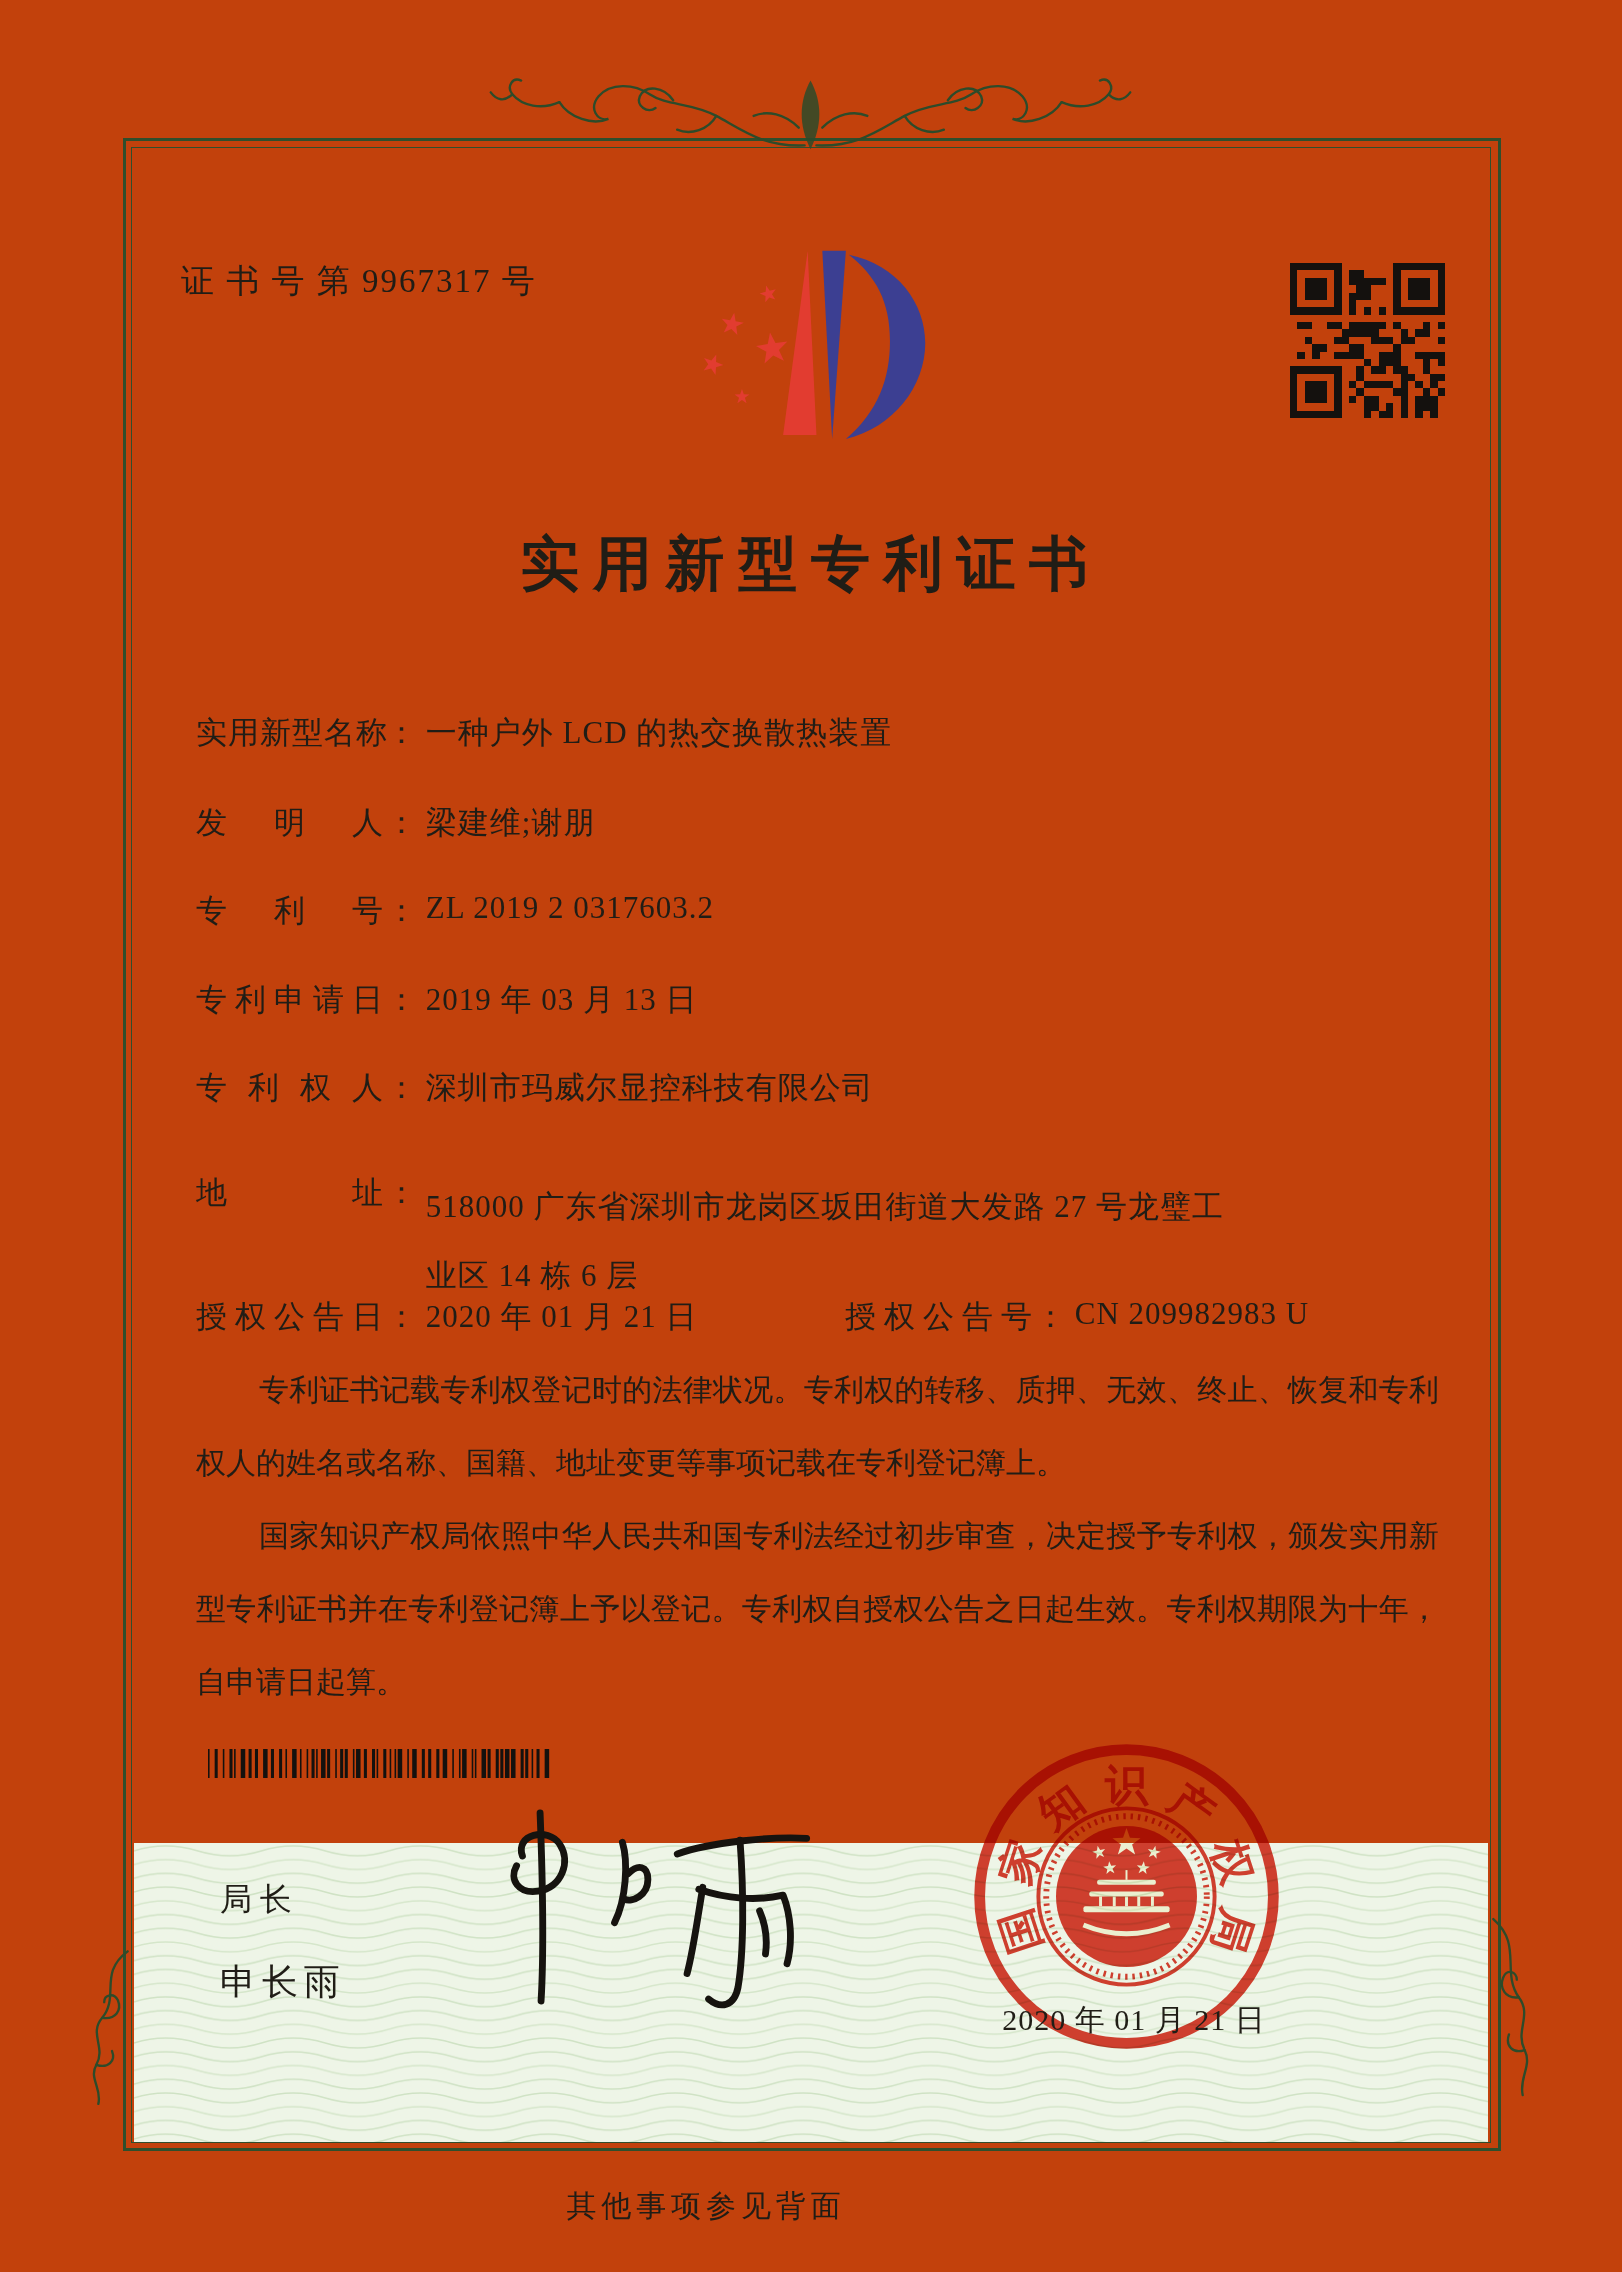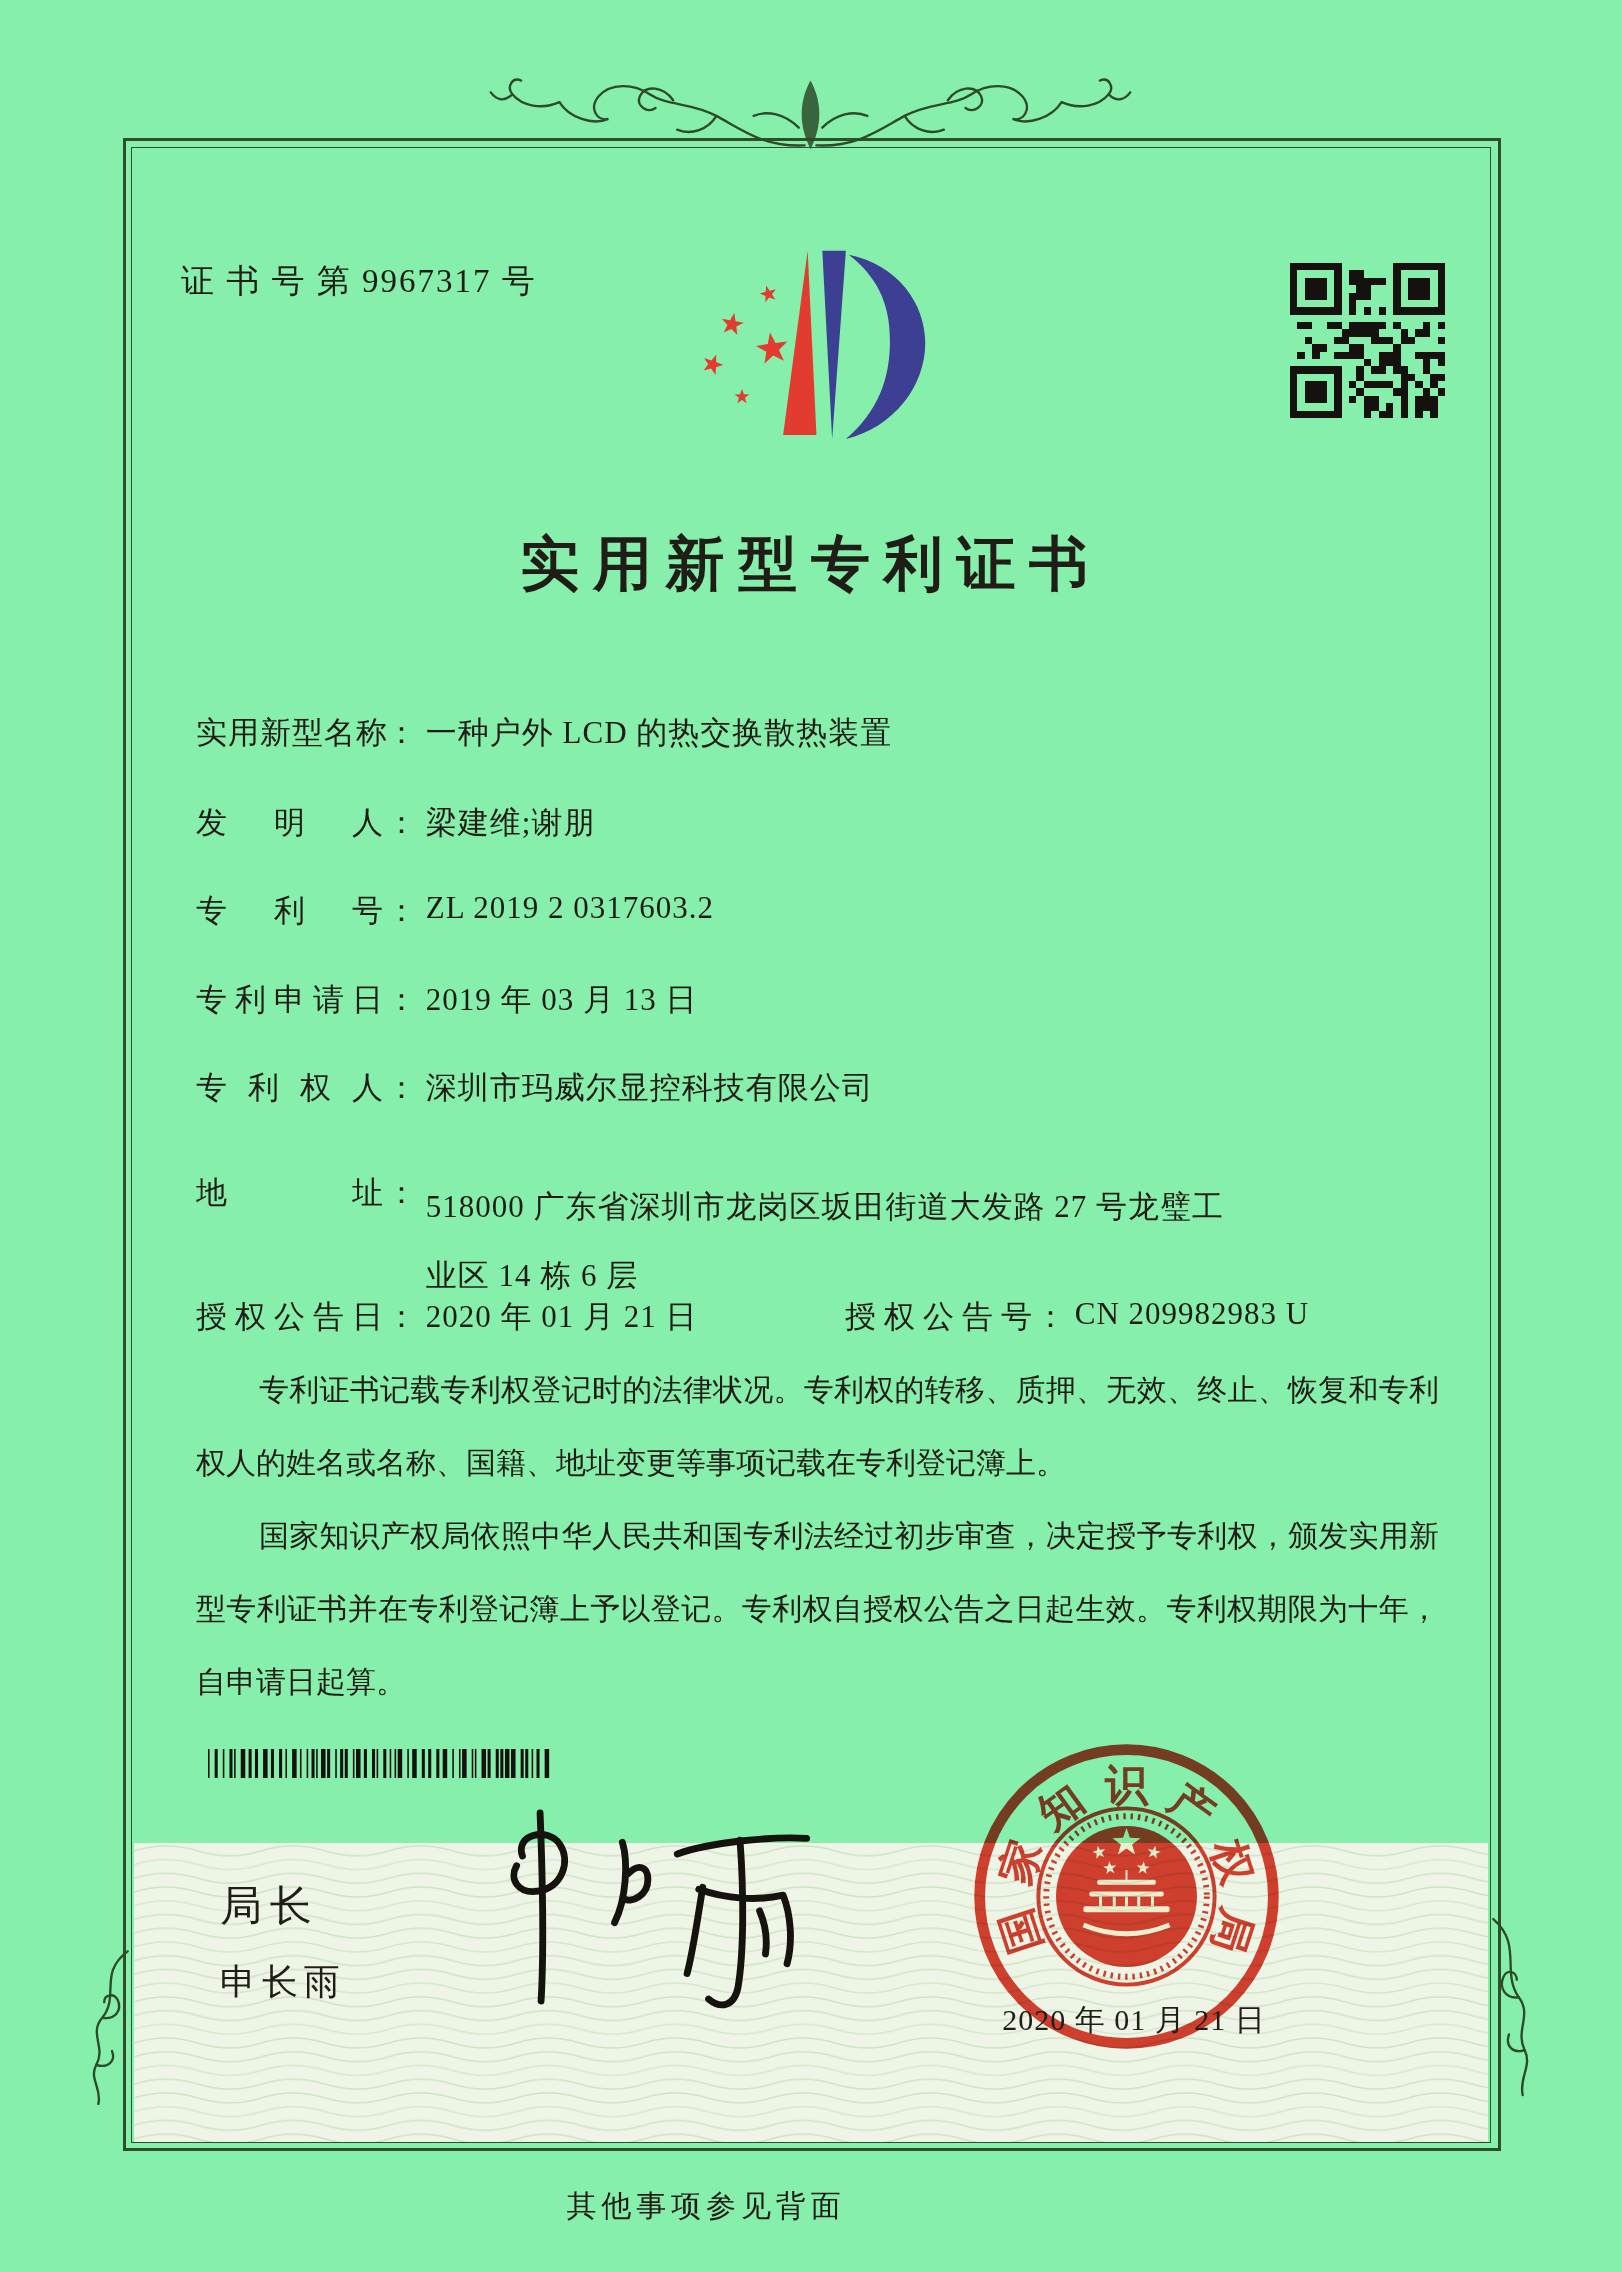--- a/index.html
+++ b/index.html
@@ -1,16 +1,16 @@
 <!DOCTYPE html>
 <html><head>
 <meta charset="utf-8">
 <style>
   html,body{margin:0;padding:0;background:#fcf9e4;}
-  .page{position:relative;width:1622px;height:2273px;background:#86efac;overflow:hidden;
+  .page{position:relative;width:1622px;height:2273px;background:#c2410c;overflow:hidden;
         font-family:"Liberation Serif","DejaVu Serif",serif;color:#201d16;}
   
   .b-outer{position:absolute;left:123px;top:138px;width:1372px;height:2007px;
            border:3.4px solid #2f4e2c;}
   .b-inner{position:absolute;left:131px;top:147px;width:1358px;height:1994px;
            border:1.8px solid #2f4e2c;}
   .waves{position:absolute;left:134px;top:1843px;width:1354px;height:300px;}
   .orn{position:absolute;}
   .cert-no{position:absolute;left:181px;top:259px;font-size:33px;letter-spacing:2px;white-space:nowrap;}
   .logo{position:absolute;left:686px;top:194px;width:257px;height:247px;}
@@ -20,21 +20,21 @@
   .row{position:absolute;left:196px;font-size:31px;letter-spacing:1px;white-space:nowrap;}
   .lab{display:inline-block;width:188px;text-align:justify;text-align-last:justify;vertical-align:top;}
   .colon{display:inline-block;margin:0 7.8px 0 2px;}
   .val{display:inline-block;vertical-align:top;}
   .val-lines{display:inline-block;vertical-align:top;line-height:69px;}
   .grant2{position:absolute;left:649px;top:0;}
   .body-text{position:absolute;left:196px;top:1353px;width:1243px;font-size:30px;
              line-height:73px;text-align:justify;}
   .body-text p{margin:0;text-indent:63px;}
   .barcode{position:absolute;left:208px;top:1749px;width:349px;height:29px;}
-  .signer-title{position:absolute;left:220px;top:1878px;font-size:42px;letter-spacing:7.8px;}
+  .signer-title{position:absolute;left:220px;top:1878px;font-size:32px;letter-spacing:7.8px;}
   .signer-name{position:absolute;left:220px;top:1958px;font-size:36px;letter-spacing:5.9px;}
   .signature{position:absolute;left:446px;top:1805px;width:392px;height:245px;}
   .seal{position:absolute;left:963px;top:1733px;width:327px;height:327px;
         mix-blend-mode:multiply;opacity:.95;}
   .seal-char{font-size:44px;font-weight:bold;fill:#dc3727;}
   .seal-date{position:absolute;left:992px;top:2000px;width:284px;text-align:center;
              font-size:30px;letter-spacing:1px;white-space:nowrap;z-index:5;}
   .page-num{position:absolute;left:534px;top:2094px;width:392px;text-align:center;
             font-size:28px;letter-spacing:2.9px;}
   .back-note{position:absolute;left:500px;top:2186px;width:412px;text-align:center;

